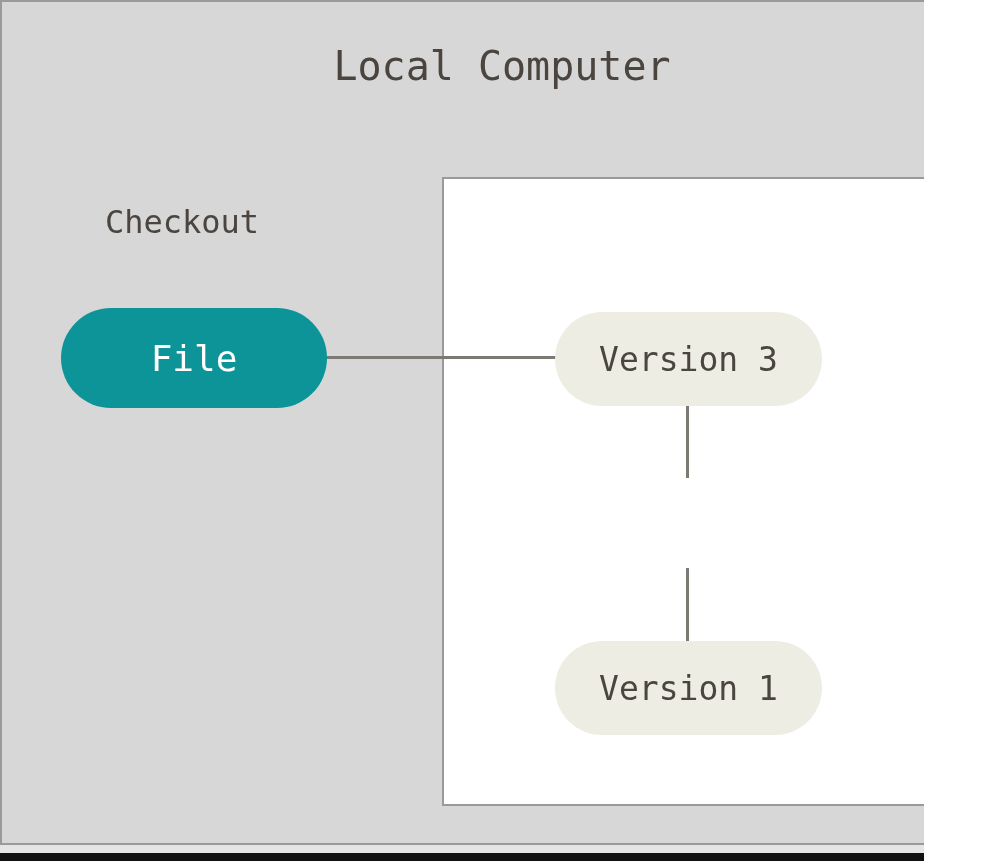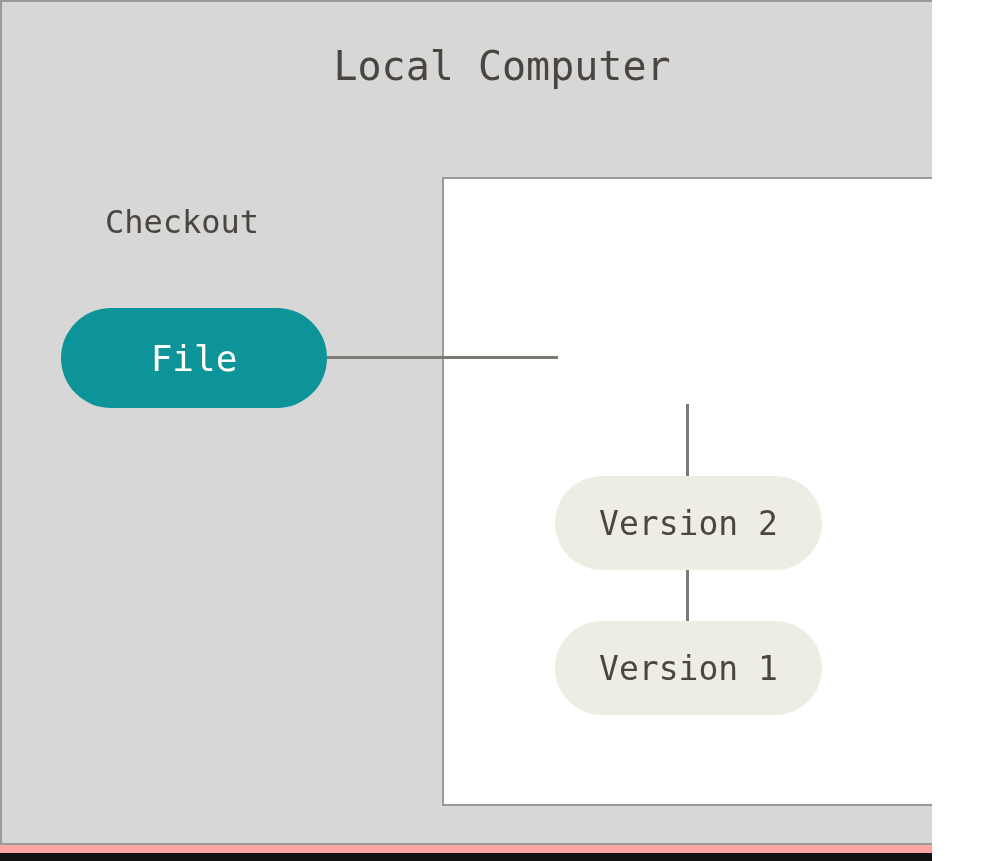--- a/index.html
+++ b/index.html
@@ -11,22 +11,21 @@
   body {
     font-family: "DejaVu Sans Mono", monospace;
   }
 
   
   #canvas {
     position: relative;
     width: 924px;
     height: 861px;
     overflow: hidden;
-    background: #fca5a5;
-    padding-left: 8px;
+    background: #e5e5e5;
   }
 
   
   .outer-panel {
     position: absolute;
     left: 0px;
     top: 0px;
     width: 1004px;
     height: 845px;
     background: #d7d7d7;
@@ -118,21 +117,21 @@
     width: 267px;
     height: 94px;
     background: #eeede4;
     border-radius: 47px;
     color: #4a453f;
     font-size: 33px;
   }
 
   .node-v3 { top: 312px; }
   .node-v2 { top: 476px; }
-  .node-v1 { top: 621px; }
+  .node-v1 { top: 641px; }
 
   
   .edge {
     position: absolute;
     background: #7d7a74;
   }
 
   
   .edge-file-v3 {
     left: 326px;
@@ -170,20 +169,20 @@
 
   <div class="vdb-box"></div>
 
 
   <div class="edge edge-file-v3"></div>
   <div class="edge edge-v3-v2"></div>
   <div class="edge edge-v2-v1"></div>
 
   <div class="node node-file">File</div>
 
+  <div class="node node-version node-v3">Version 3</div>
 
-  <div class="node node-version node-v2">Version 2</div>
 
   <div class="node node-version node-v1">Version 1</div>
 
   <div class="bottom-strip"></div>
 
 </div>
 
 </body></html>

